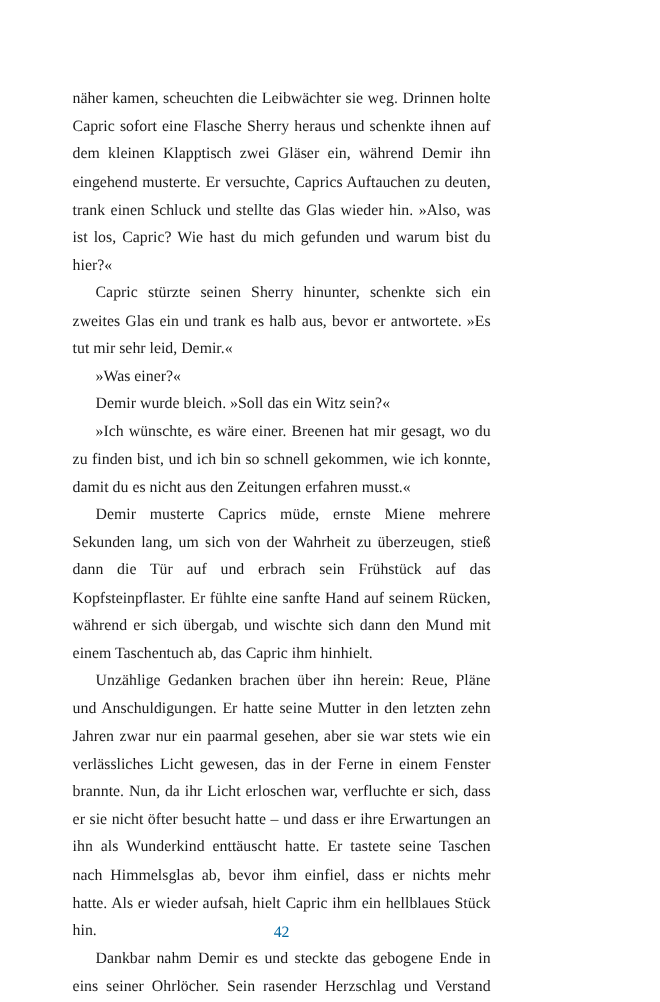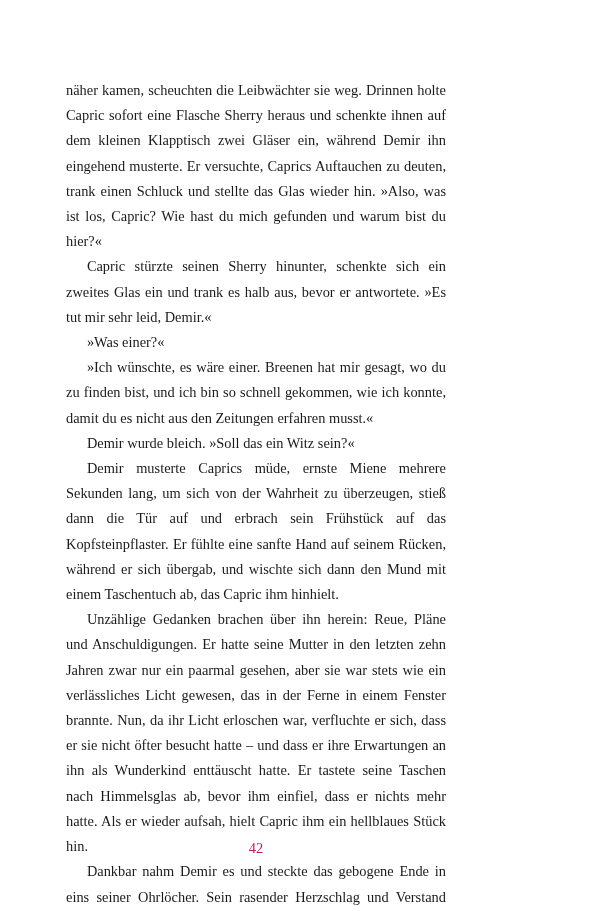--- a/index.html
+++ b/index.html
@@ -35,32 +35,32 @@
   .body-text p.indent {
     text-indent: 1.45em;
   }
   .folio {
     position: absolute;
     left: 0;
     right: 0;
     top: 840px;
     text-align: center;
     font-size: 14.4px;
-    color: #be185d;
+    color: #0369a1;
   }
 </style>
 </head>
 <body>
 
 <div class="page">
   <div class="body-text">
     <p>näher kamen, scheuchten die Leibwächter sie weg. Drinnen holte Capric sofort eine Flasche Sherry heraus und schenkte ihnen auf dem kleinen Klapptisch zwei Gläser ein, während Demir ihn eingehend musterte. Er versuchte, Caprics Auftauchen zu deuten, trank einen Schluck und stellte das Glas wieder hin. »Also, was ist los, Capric? Wie hast du mich gefunden und warum bist du hier?«</p>
     <p class="indent">Capric stürzte seinen Sherry hinunter, schenkte sich ein zweites Glas ein und trank es halb aus, bevor er antwortete. »Es tut mir sehr leid, Demir.«</p>
     <p class="indent">»Was einer?«</p>
+    <p class="indent">Demir wurde bleich. »Soll das ein Witz sein?«</p>
     <p class="indent">»Ich wünschte, es wäre einer. Breenen hat mir gesagt, wo du zu finden bist, und ich bin so schnell gekommen, wie ich konnte, damit du es nicht aus den Zeitungen erfahren musst.«</p>
-    <p class="indent">Demir wurde bleich. »Soll das ein Witz sein?«</p>
     <p class="indent">Demir musterte Caprics müde, ernste Miene mehrere Sekunden lang, um sich von der Wahrheit zu überzeugen, stieß dann die Tür auf und erbrach sein Frühstück auf das Kopfsteinpflaster. Er fühlte eine sanfte Hand auf seinem Rücken, während er sich übergab, und wischte sich dann den Mund mit einem Taschentuch ab, das Capric ihm hinhielt.</p>
     <p class="indent">Unzählige Gedanken brachen über ihn herein: Reue, Pläne und Anschuldigungen. Er hatte seine Mutter in den letzten zehn Jahren zwar nur ein paarmal gesehen, aber sie war stets wie ein verlässliches Licht gewesen, das in der Ferne in einem Fenster brannte. Nun, da ihr Licht erloschen war, verfluchte er sich, dass er sie nicht öfter besucht hatte – und dass er ihre Erwartungen an ihn als Wunderkind enttäuscht hatte. Er tastete seine Taschen nach Himmelsglas ab, bevor ihm einfiel, dass er nichts mehr hatte. Als er wieder aufsah, hielt Capric ihm ein hellblaues Stück hin.</p>
     <p class="indent">Dankbar nahm Demir es und steckte das gebogene Ende in eins seiner Ohrlöcher. Sein rasender Herzschlag und Verstand beruhigten sich sofort. Er atmete tief durch und sammelte sich.</p>
     <p class="indent">»Wie ist es passiert?«, fragte er.</p>
   </div>
   <div class="folio">42</div>
 </div>
 
 </body></html>

